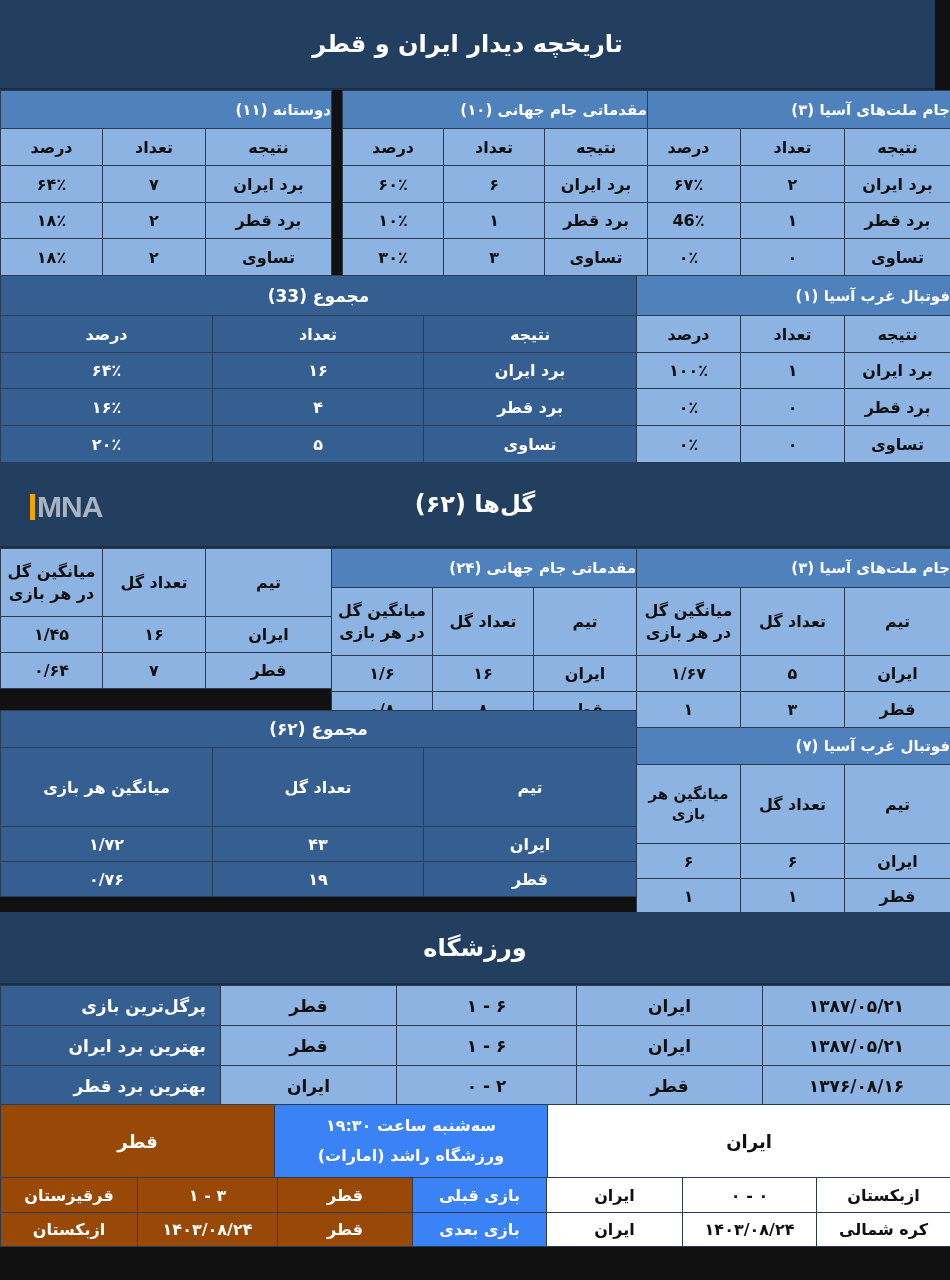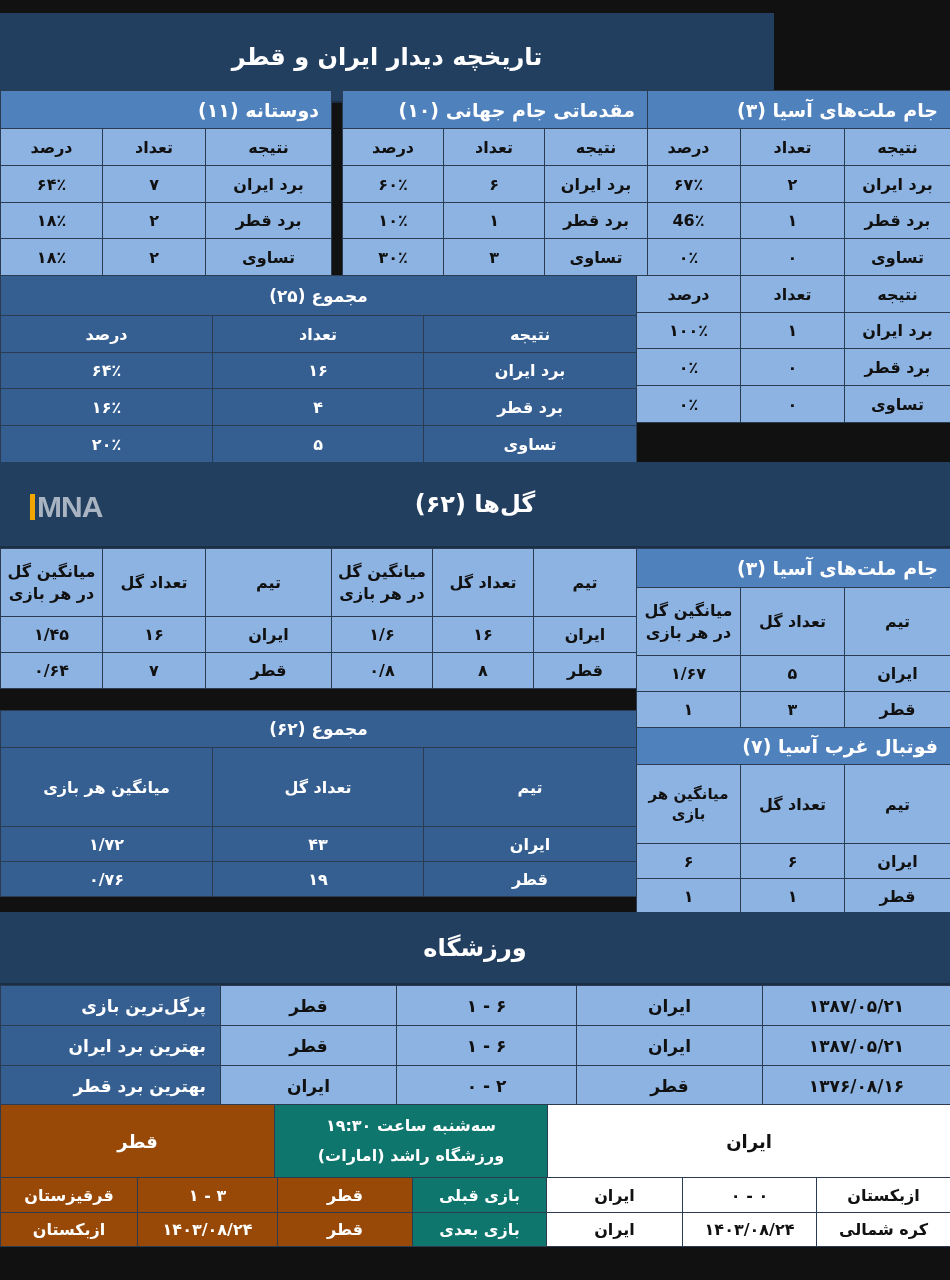--- a/index.html
+++ b/index.html
@@ -6,41 +6,41 @@
   html, body { width: 950px; height: 1280px; background: #111; overflow: hidden; }
   body { font-family: "DejaVu Sans", "Liberation Sans", sans-serif; position: relative; }
   .abs { position: absolute; }
   .band {
     background: #233f60; color: #fff; display: flex; align-items: center; justify-content: center;
     font-weight: bold; border-bottom: 2px solid #1a2e45;
   }
   .band .t { font-size: 24px; }
   table { border-collapse: collapse; table-layout: fixed; position: absolute; direction: rtl; }
   td, th { border: 1.5px solid #2a3b52; text-align: center; vertical-align: middle; font-weight: bold; overflow: hidden; white-space: nowrap; }
-  .hdr-mid { background: #4f81bd; color: #fff; font-size: 19px; text-align: right; padding-right: 12px; }
+  .hdr-mid { background: #4f81bd; color: #fff; font-size: 15px; text-align: right; }
   .hdr-dark { background: #365f91; color: #fff; font-size: 17px; }
   .light td { background: #8db3e2; color: #111; font-size: 16px; }
   .dark td { background: #365f91; color: #fff; font-size: 16px; }
   .wrap2 { white-space: normal; line-height: 1.35; font-size: 14px; }
   .logo { position: absolute; left: 30px; top: 490px; font-family: "Liberation Sans", sans-serif; font-weight: bold; font-size: 30px; color: #a9b4c2; letter-spacing: -1px; }
   .logo .bar { display: inline-block; width: 5px; height: 26px; background: #f0a500; margin-right: 2px; vertical-align: -3px; }
   .rec td { font-size: 17px; height: 40px; }
   .rec .label { background: #365f91; color: #fff; text-align: right; padding-right: 14px; }
   .rec .val { background: #8db3e2; color: #111; }
   .match td { font-size: 16px; }
   .brown { background: #984807; color: #fff; }
-  .navy { background: #0f766e; color: #fff; }
+  .navy { background: #3b82f6; color: #fff; }
   .white { background: #fff; color: #111; }
   .footer { position: absolute; left: 0; top: 1312px; width: 950px; height: 34px; background: #d946ef; color: #fff;
     font-family: "Liberation Sans", sans-serif; font-size: 16px; padding-left: 30px; line-height: 34px; }
 </style>
 </head>
 <body>
 
-<div class="abs band" style="left:0;top:13px;width:774px;height:90px;">
+<div class="abs band" style="left:0;top:0;width:935px;height:90px;">
   <span class="t">تاریخچه دیدار ایران و قطر</span>
 </div>
 
 <table style="left:636px;top:90px;width:314px;">
   <colgroup>
       <col style="width:106px">
       <col style="width:104px">
       <col style="width:104px">
     </colgroup>
   <tbody>
@@ -136,20 +136,23 @@
 </tbody>
   </table>
 
 <table style="left:636px;top:275px;width:314px;">
   <colgroup>
       <col style="width:106px">
       <col style="width:104px">
       <col style="width:104px">
     </colgroup>
   <tbody>
+      <tr style="height:40px">
+        <td colspan="3" class="hdr-mid">فوتبال غرب آسیا (۱)</td>
+      </tr>
   <tr class="light" style="height:37px">
     <td>نتیجه</td>
     <td>تعداد</td>
     <td>درصد</td>
   </tr>
   <tr class="light" style="height:36px">
     <td>برد ایران</td>
     <td>۱</td>
     <td>۱۰۰٪</td>
   </tr>
@@ -167,21 +170,21 @@
   </table>
 
 <table style="left:0;top:275px;width:636px;">
   <colgroup>
       <col style="width:213px">
       <col style="width:211px">
       <col style="width:212px">
     </colgroup>
   <tbody>
       <tr style="height:40px">
-        <td colspan="3" class="hdr-dark">مجموع (۲۵)</td>
+        <td colspan="3" class="hdr-dark">مجموع (33)</td>
       </tr>
   <tr class="dark" style="height:37px">
     <td>نتیجه</td>
     <td>تعداد</td>
     <td>درصد</td>
   </tr>
   <tr class="dark" style="height:36px">
     <td>برد ایران</td>
     <td>۱۶</td>
     <td>۶۴٪</td>
@@ -232,20 +235,23 @@
 </tbody>
   </table>
 
 <table style="left:331px;top:548px;width:305px;">
   <colgroup>
       <col style="width:103px">
       <col style="width:101px">
       <col style="width:101px">
     </colgroup>
   <tbody>
+      <tr style="height:39px">
+        <td colspan="3" class="hdr-mid">مقدماتی جام جهانی (۲۴)</td>
+      </tr>
   <tr class="light" style="height:68px">
     <td>تیم</td>
     <td>تعداد گل</td>
     <td class="wrap2">میانگین گل در هر بازی</td>
   </tr>
   <tr class="light" style="height:36px">
     <td>ایران</td>
     <td>۱۶</td>
     <td>۱/۶</td>
   </tr>

